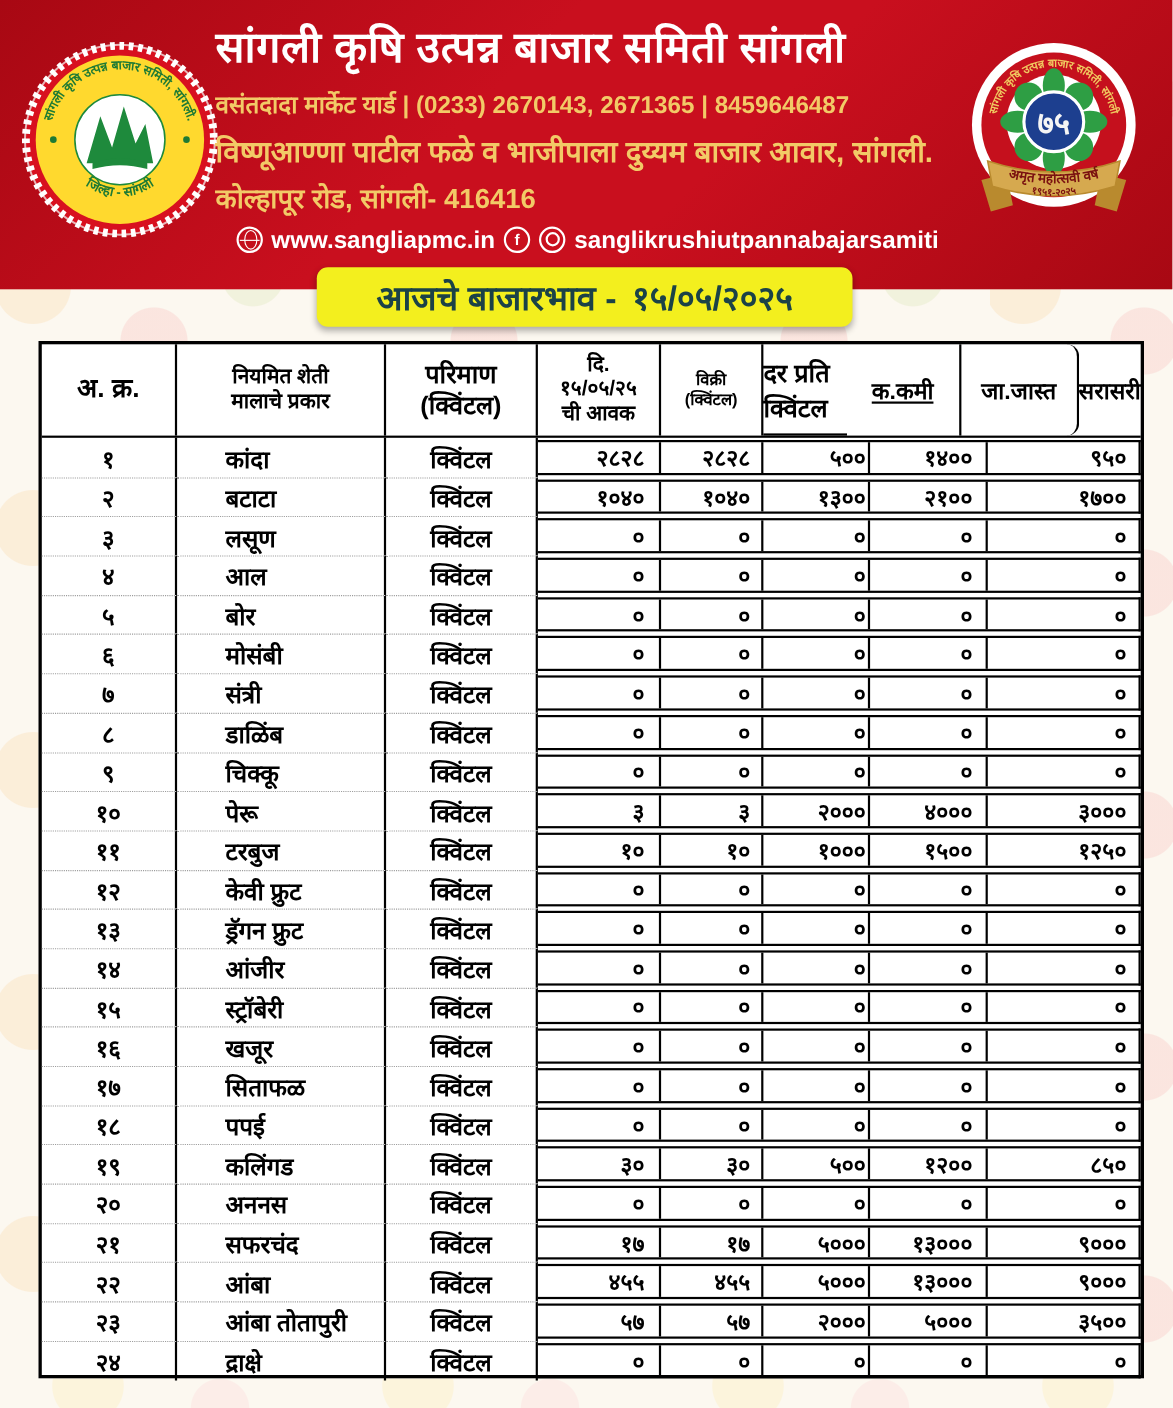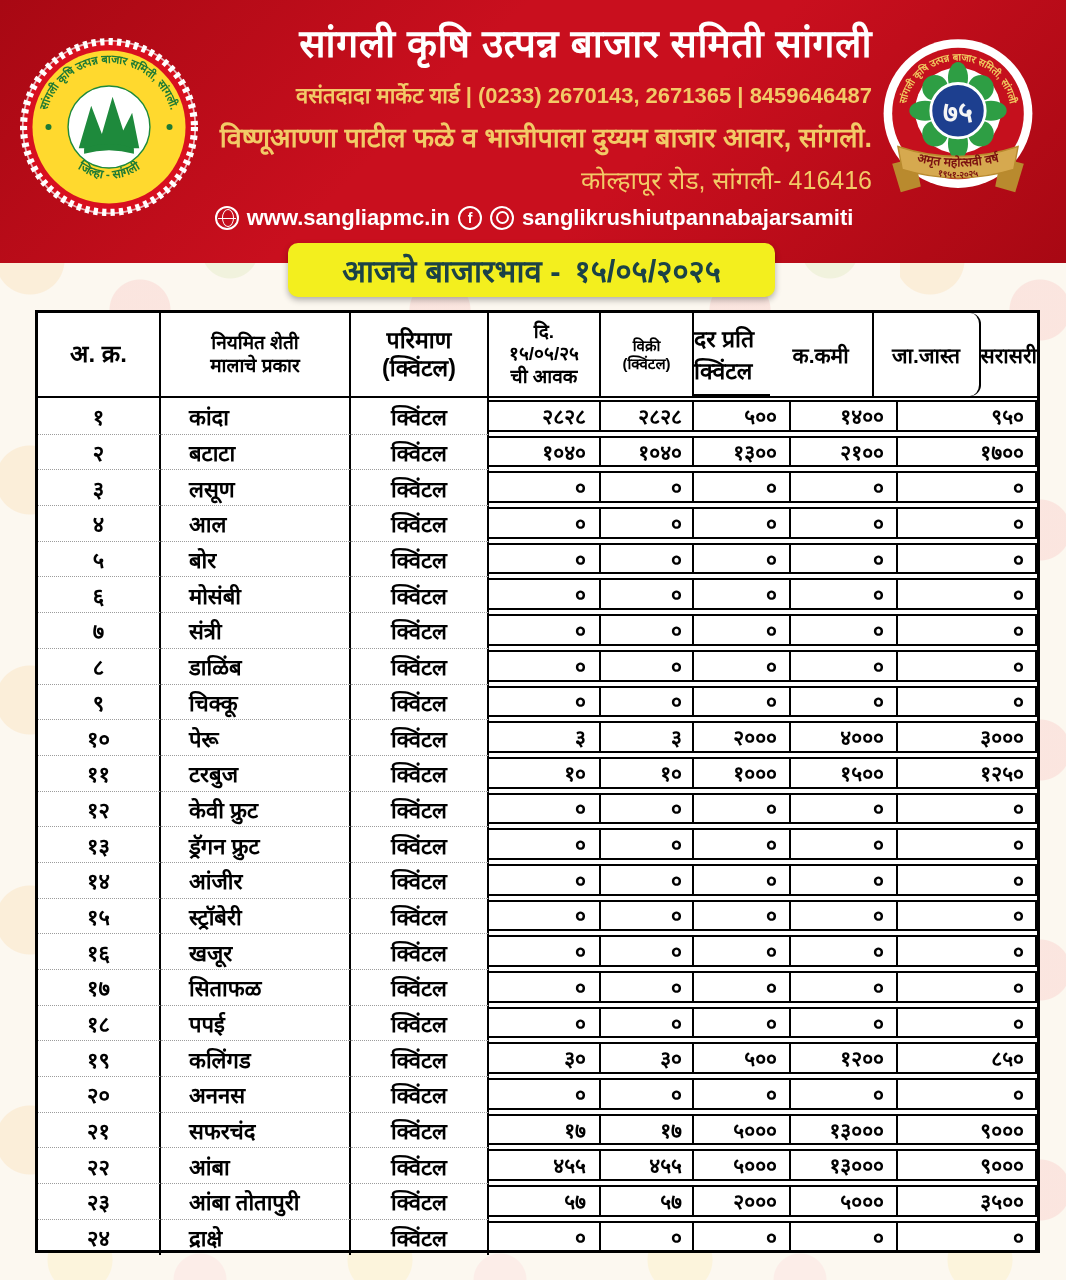--- a/index.html
+++ b/index.html
@@ -16,25 +16,25 @@
       radial-gradient(circle at 200px 180px,rgba(250,160,170,.28) 0 26px, transparent 27px),
       radial-gradient(circle at 270px 120px,rgba(120,160,80,.22)  0 22px, transparent 23px);
     background-size: 300px 220px;
   }
   .page::after { content:""; position:absolute; inset:0; background:rgba(255,252,246,.55); pointer-events:none; }
   .layer { position:absolute; inset:0; z-index:2; }
 
   
   .red-header { position:absolute; left:0; top:0; width:1066px; height:263px;
     background: linear-gradient(135deg,#a80813 0%, #c90f1e 40%, #c90f1e 60%, #a80813 100%); }
-  .head-center { position:absolute; left:196px; top:22px; width:676px; text-align:right; }
+  .head-center { position:absolute; left:196px; top:22px; width:676px; text-align:left; }
   .head-title  { color:#ffffff; font-size:39px; font-weight:800; letter-spacing:.5px; line-height:1.15; }
   .head-line1  { margin-top:12px; color:#f2ca67; font-size:22px; font-weight:600; }
   .head-line2  { margin-top:9px;  color:#f2ca67; font-size:27px; font-weight:800; }
-  .head-line3  { margin-top:7px;  color:#f2ca67; font-size:25px; font-weight:400; }
+  .head-line3  { margin-top:7px;  color:#f2ca67; font-size:25px; font-weight:700; }
   .head-web    { margin-top:9px;  color:#ffffff; font-size:22px; font-weight:700;
                  display:flex; align-items:center; justify-content:center; gap:8px; }
   .mini-icon { display:inline-flex; width:24px; height:24px; border-radius:50%;
                border:2px solid #fff; align-items:center; justify-content:center;
                font-size:14px; font-weight:800; color:#fff; }
   .mini-icon.globe { position:relative; }
   .mini-icon.globe::before { content:""; position:absolute; left:50%; top:1px; bottom:1px; width:10px;
                margin-left:-5px; border:1.5px solid #fff; border-radius:50%; }
   .mini-icon.globe::after  { content:""; position:absolute; left:1px; right:1px; top:50%; height:0;
                border-top:1.5px solid #fff; }
@@ -58,36 +58,36 @@
   .h1 { width:123px; font-size:24px; border-right:2.5px solid #000; }
   .h2 { width:190px; font-size:19px; border-right:2.5px solid #000; }
   .h3 { width:138px; font-size:23px; border-right:2.5px solid #000; }
   .h4 { width:112px; font-size:19px; border-right:2.5px solid #000; }
   .h5 { width:93px;  font-size:15px; border-right:2.5px solid #000; }
   .h6 { flex:1; display:flex; flex-direction:row; }
   .h6-top { flex:1.25; display:flex; align-items:center; justify-content:center;
     font-size:23px; border-bottom:2.5px solid #000; }
   .h6-bottom { flex:1; display:flex; }
   .sub { display:flex; align-items:center; justify-content:center; font-size:21px; }
-  .s1 { width:104px; border-right:2.5px solid #000; }
+  .s1 { width:104px; border-right:2.5px solid #000;text-decoration:underline; }
   .s2 { width:107px; border-right:2.5px solid #000;border-radius:11px; }
   .s3 { flex:1; }
 
   .t-row { display:flex; height:35.7px; font-weight:700; color:#000; }
   .cell { display:flex; align-items:center; }
   .c1 { width:123px; justify-content:center; font-size:22px; border-right:2.5px solid #000; }
-  .c2 { width:190px; padding-left:28px; font-size:22px; border-right:2.5px solid #000; }
+  .c2 { width:190px; padding-left:44px; font-size:22px; border-right:2.5px solid #000; }
   .c3 { width:138px; justify-content:center; font-size:22px; border-right:2.5px solid #000; }
   .t-row + .t-row .c1, .t-row + .t-row .c2, .t-row + .t-row .c3 { border-top:1.5px dotted #9c9c9c; }
   .numwrap { flex:1; display:flex; }
   .numbox { flex:1; display:flex; margin:2px 0; border:2px solid #000; border-left:none; }
   .ncell { display:flex; align-items:center; justify-content:flex-end; font-size:21px; font-weight:600; }
   .n1 { width:110px; padding-right:13px; }
   .n2 { width:93px;  padding-right:10px; border-left:2px solid #000; }
-  .n3 { width:97px;  padding-right:12px; border-left:2px solid #000; }
+  .n3 { width:97px;  padding-right:2px; border-left:2px solid #000; }
   .n4 { width:107px; padding-right:12px; border-left:2px solid #000; }
   .n5 { flex:1;      padding-right:11px; border-left:2px solid #000; }
 </style>
 </head>
 <body>
 
 <div class="page">
   <div class="layer">
 
     <div class="red-header">

